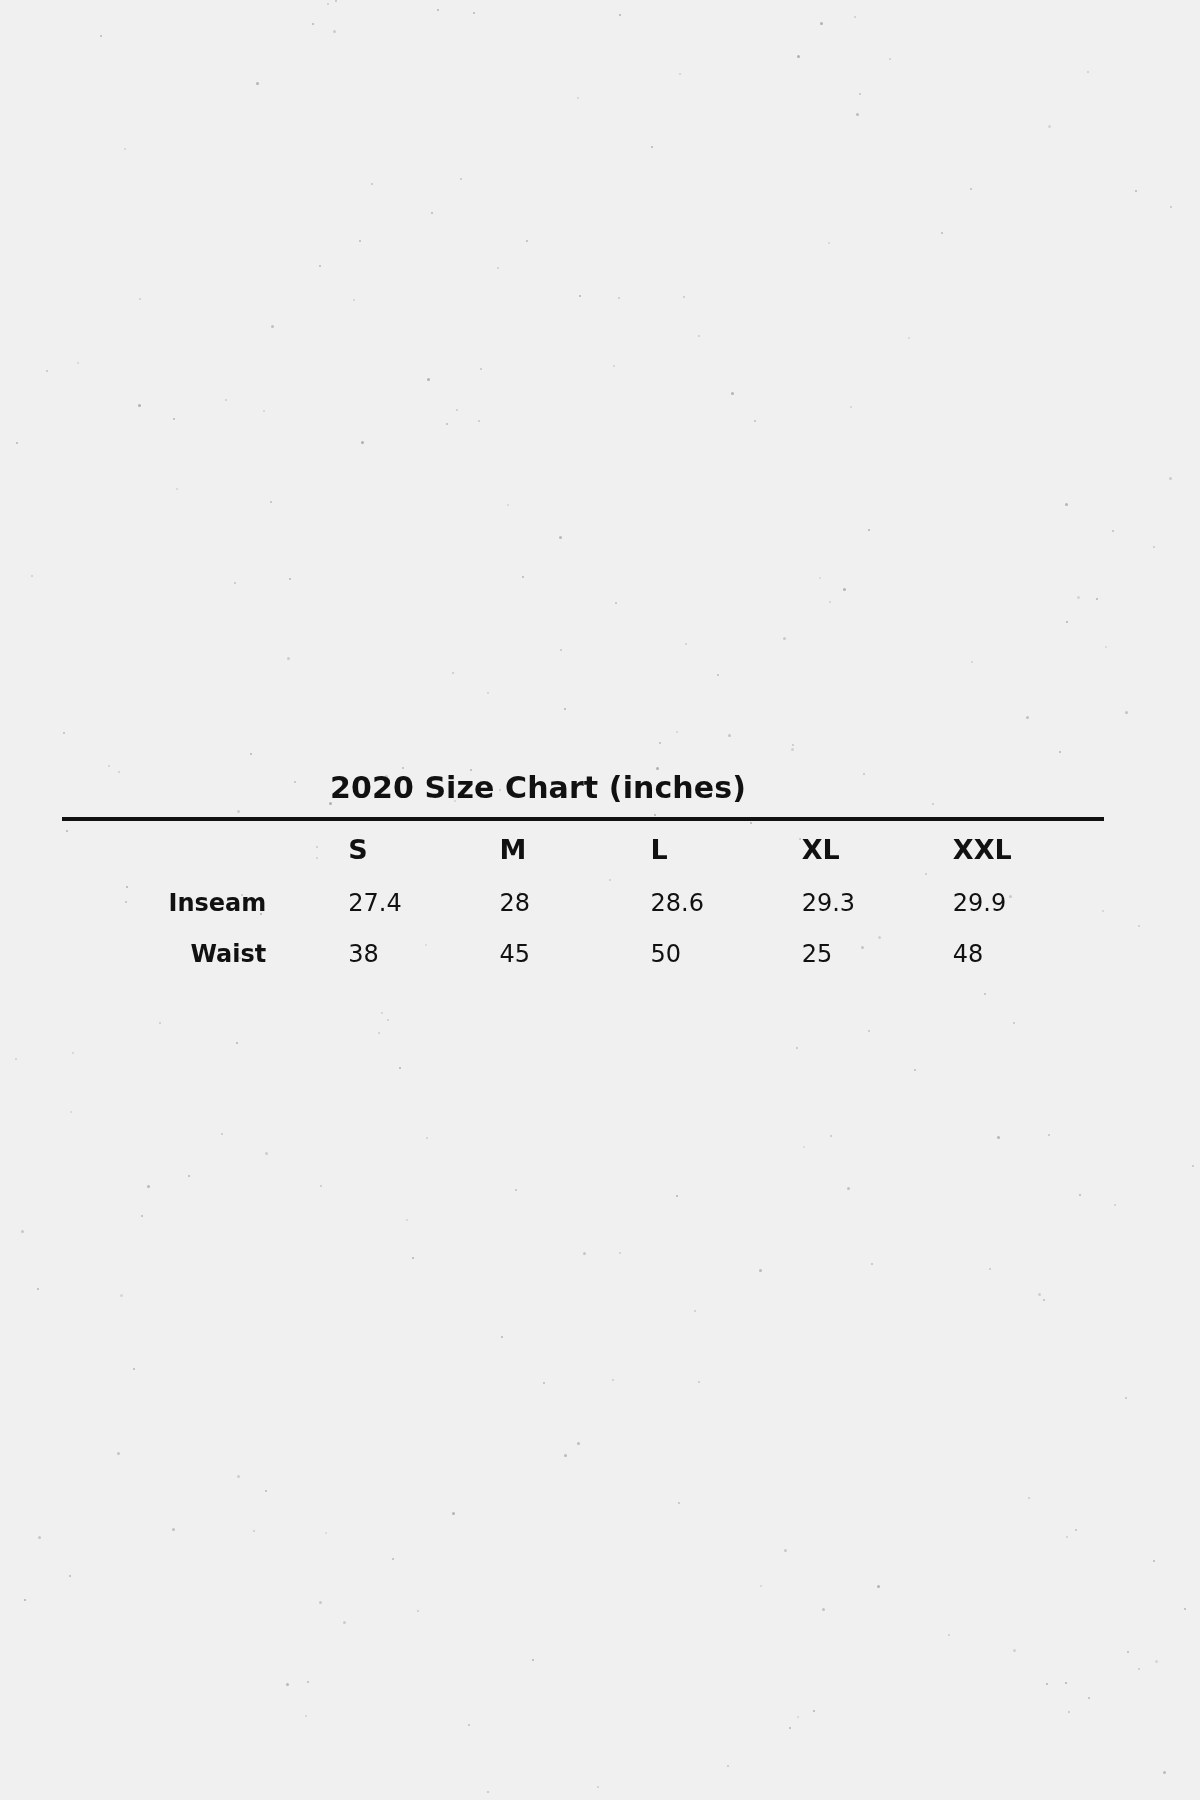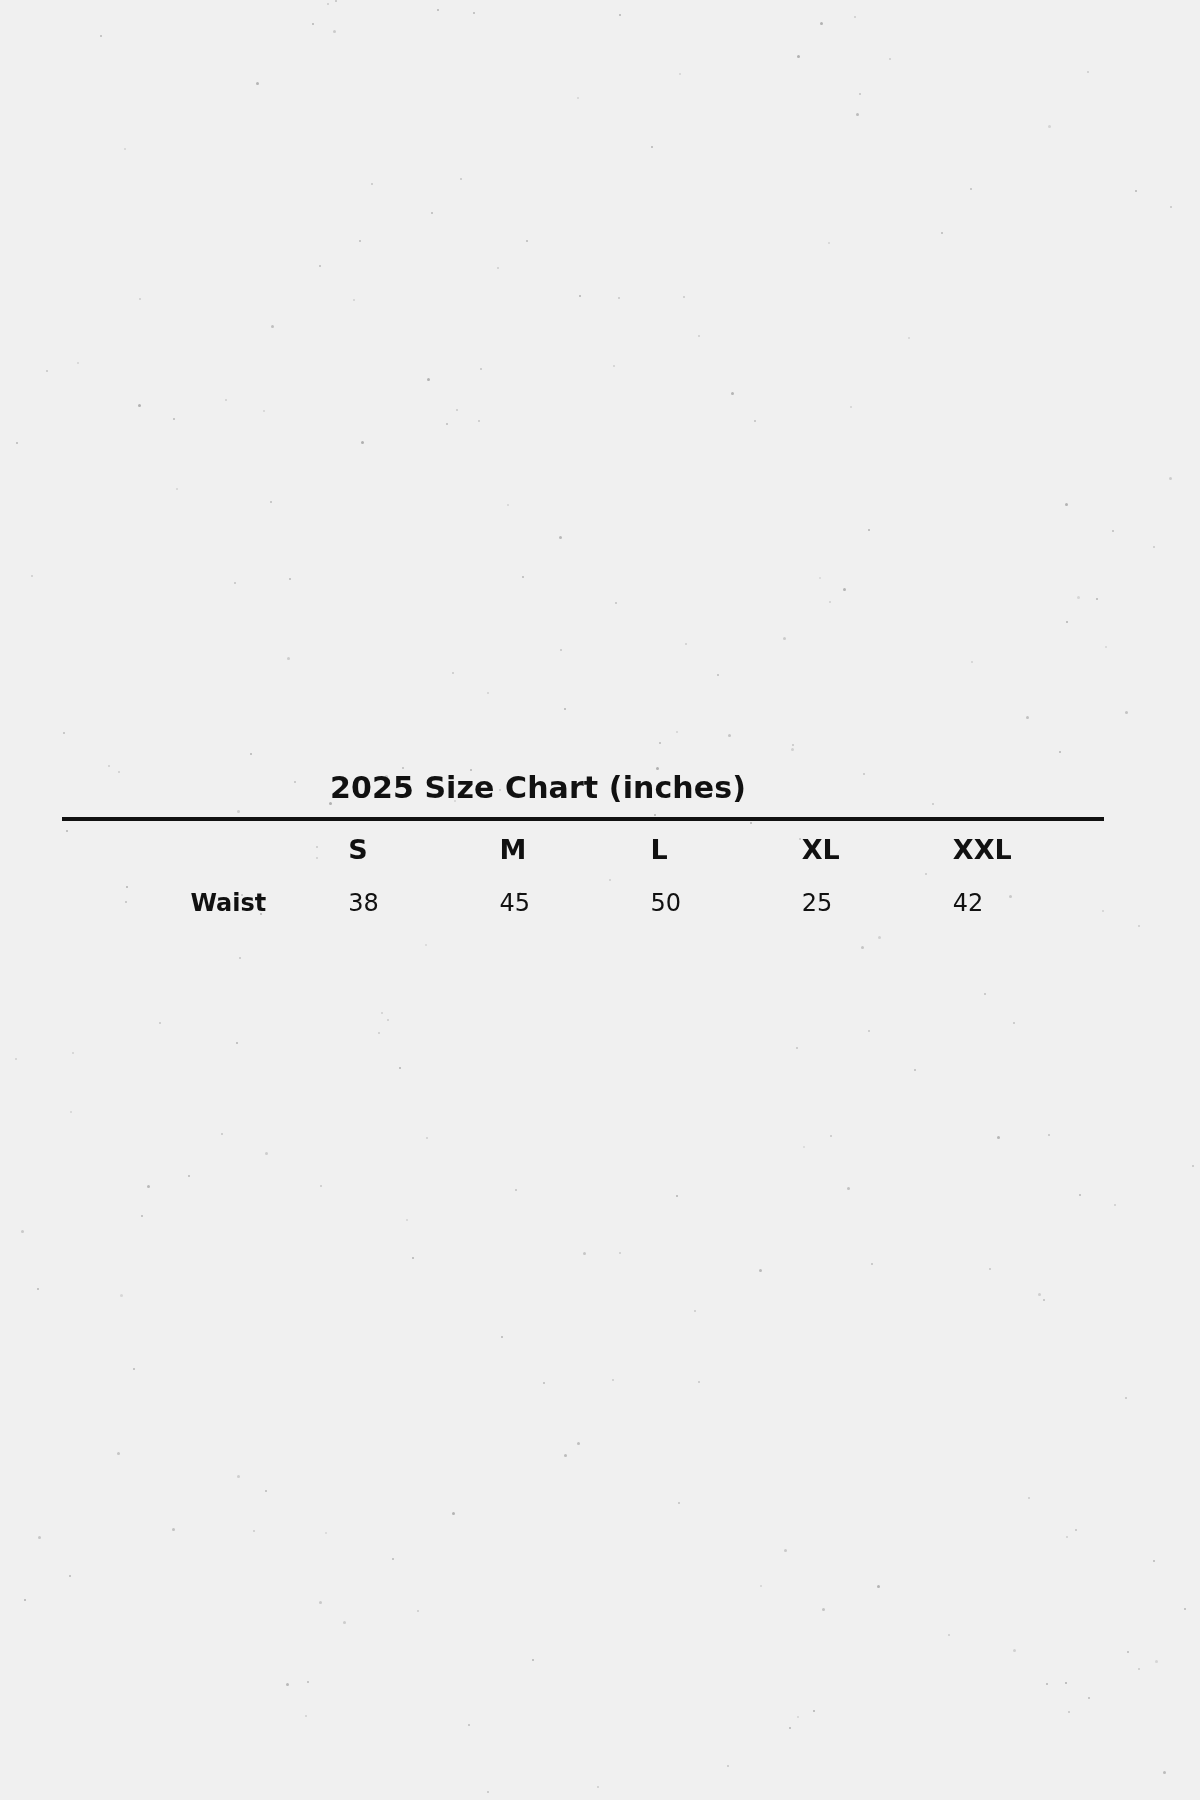--- a/index.html
+++ b/index.html
@@ -314,21 +314,21 @@
     <div class="speck" style="width: 3px; height: 3px; left: 147px; top: 1185px; opacity: 0.65;"></div>
     <div class="speck" style="width: 3px; height: 3px; left: 783px; top: 637px; opacity: 0.43;"></div>
     <div class="speck" style="width: 3px; height: 3px; left: 759px; top: 1269px; opacity: 0.63;"></div>
     <div class="speck" style="width: 2px; height: 2px; left: 412px; top: 1257px; opacity: 0.73;"></div>
     <div class="speck" style="width: 2px; height: 2px; left: 470px; top: 769px; opacity: 0.7;"></div>
     <div class="speck" style="width: 3px; height: 3px; left: 878px; top: 936px; opacity: 0.37;"></div>
   </div>
 
 <div id="chart-wrap">
 
-  <div id="chart-title">2025 Size Chart (inches)</div>
+  <div id="chart-title">2020 Size Chart (inches)</div>
 
   <table class="size-table">
     <colgroup>
       <col class="label-col">
       <col class="data-col">
       <col class="data-col">
       <col class="data-col">
       <col class="data-col">
       <col class="data-col">
     </colgroup>
@@ -337,23 +337,31 @@
         <th class="corner-cell"></th>
         <th class="size-head">S</th>
         <th class="size-head">M</th>
         <th class="size-head">L</th>
         <th class="size-head">XL</th>
         <th class="size-head">XXL</th>
       </tr>
     </thead>
     <tbody>
       <tr>
+        <th class="row-label">Inseam</th>
+        <td class="data-cell">27.4</td>
+        <td class="data-cell">28</td>
+        <td class="data-cell">28.6</td>
+        <td class="data-cell">29.3</td>
+        <td class="data-cell">29.9</td>
+      </tr>
+      <tr>
         <th class="row-label">Waist</th>
         <td class="data-cell">38</td>
         <td class="data-cell">45</td>
         <td class="data-cell">50</td>
         <td class="data-cell">25</td>
-        <td class="data-cell">42</td>
+        <td class="data-cell">48</td>
       </tr>
     </tbody>
   </table>
 
 </div>
 
 </body></html>

